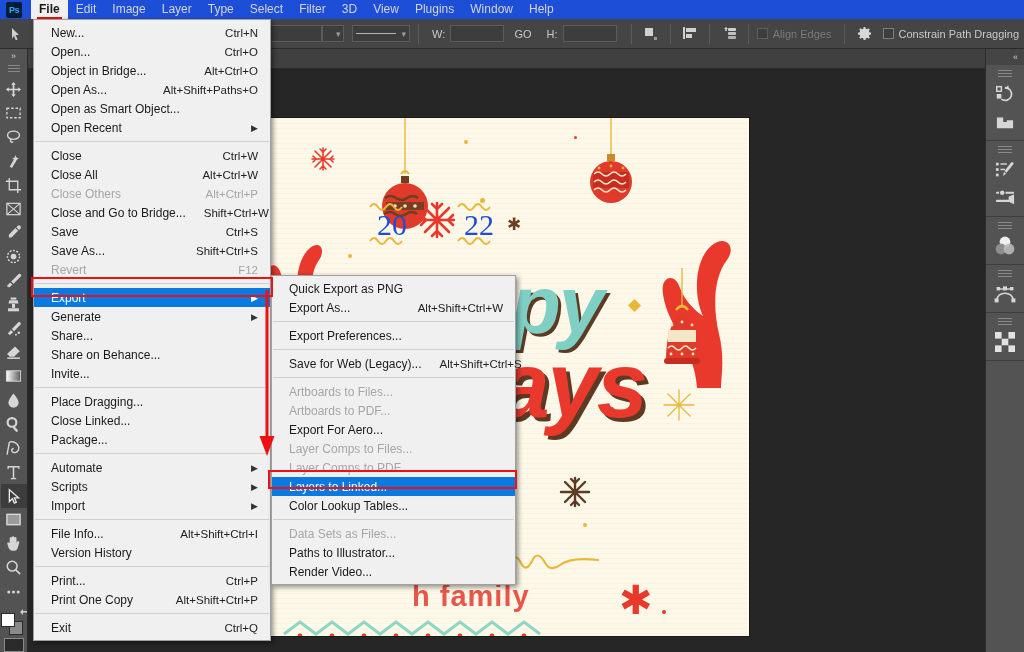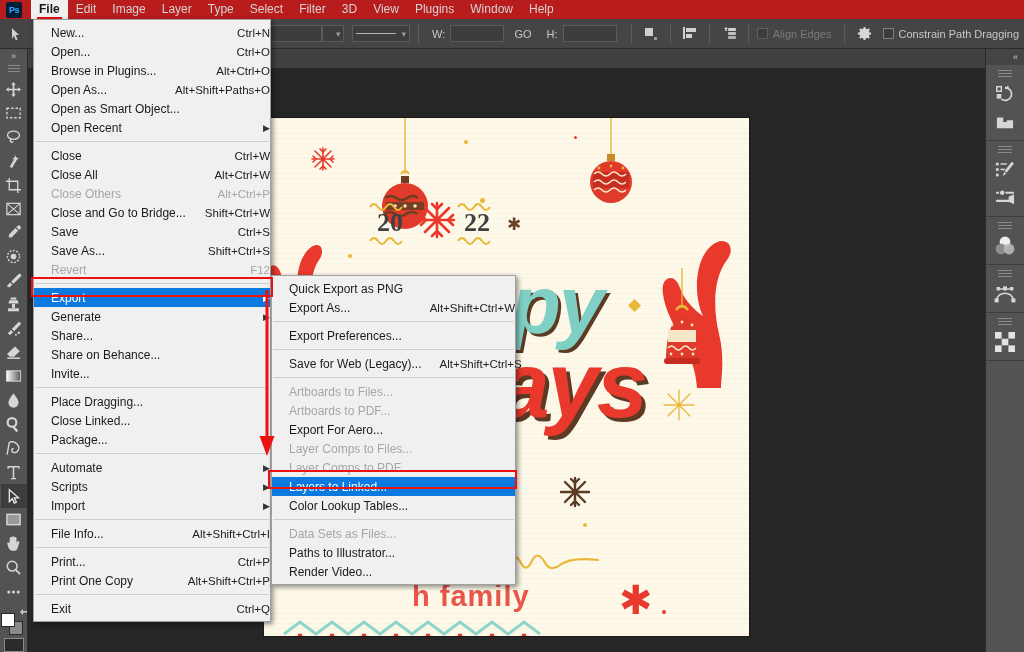--- a/index.html
+++ b/index.html
@@ -7,21 +7,21 @@
     width: 1024px; height: 652px;
     overflow: hidden;
     background: #1e1e1e;
     font-family: "Liberation Sans", sans-serif;
   }
   #app { position: relative; width: 1024px; height: 652px; }
 
   
   .menubar {
     position: absolute; top: 0; left: 0; width: 1024px; height: 19px;
-    background: #b91c1c; display: flex; align-items: center;
+    background: #1d4ed8; display: flex; align-items: center;
   }
   .ps-logo {
     width: 16px; height: 16px; margin-left: 6px; margin-right: 9px;
     background: #001e36; color: #31a8ff; font-size: 9px; font-weight: bold;
     display: flex; align-items: center; justify-content: center;
     border-radius: 2px; letter-spacing: -0.5px;
   }
   .menubar-item {
     font-size: 12px; color: #d4d4d4; padding: 2px 8px; height: 19px;
     line-height: 15px; white-space: nowrap; position: relative;
@@ -145,21 +145,21 @@
     text-shadow: 3px 3px 0 #5c3a24;
   }
   .card-title2 {
     position: absolute; font-family: "Liberation Sans", sans-serif;
     font-weight: bold; font-style: italic; color: #e8392c;
     font-size: 92px; letter-spacing: -2px;
     text-shadow: 4px 4px 0 #5c3a24;
   }
   .card-year {
     position: absolute; font-family: "Liberation Serif", serif;
-    font-weight: bold; font-size: 26px; color: #404040;
+    font-weight: normal; font-size: 30px; color: #1d4ed8;
   }
   .card-from {
     position: absolute; font-family: "Liberation Serif", serif;
     font-size: 13px; color: #5c3a24; letter-spacing: 3px;
   }
   .card-fam {
     position: absolute; font-family: "Liberation Sans", sans-serif;
     font-size: 29px; color: #e8564a; font-weight: bold; letter-spacing: 1px;
   }
 
@@ -167,21 +167,21 @@
   .menu {
     position: absolute; background: #f0f0f0; border: 1px solid #a0a0a0;
     box-shadow: 2px 2px 5px rgba(0,0,0,.45);
     padding: 3px 0; z-index: 50;
     font-family: "Liberation Sans", sans-serif;
   }
   #file-menu { top: 19px; left: 33px; width: 238px; }
   #export-menu { top: 275px; left: 271px; width: 245px; }
   .mi {
     height: 19px; display: flex; align-items: center;
-    padding: 0 0 0 17px; font-size: 12px; color: #1a1a1a;
+    padding: 0 12px 0 17px; font-size: 12px; color: #1a1a1a;
     position: relative; white-space: nowrap;
   }
   .mi .lbl { flex: 0 0 auto; }
   .mi .acc { margin-left: auto; padding-left: 18px; font-size: 11.5px; color: #222; }
   .mi .arr { margin-left: auto; padding-left: 14px; font-size: 9px; color: #333; }
   .mi.disabled { color: #a6a6a6; }
   .mi.disabled .acc, .mi.disabled .arr { color: #a6a6a6; }
   .mi.hl { background: #0a7ae0; color: #fff; }
   .mi.hl .acc, .mi.hl .arr { color: #fff; }
   .msep { height: 1px; background: #cfcfcf; margin: 4px 1px; }
@@ -705,21 +705,21 @@
   <div class="menu" id="file-menu">
       <div class="mi">
         <span class="lbl">New...</span>
         <span class="acc">Ctrl+N</span>
       </div>
       <div class="mi">
         <span class="lbl">Open...</span>
         <span class="acc">Ctrl+O</span>
       </div>
       <div class="mi">
-        <span class="lbl">Browse in Plugins...</span>
+        <span class="lbl">Object in Bridge...</span>
         <span class="acc">Alt+Ctrl+O</span>
       </div>
       <div class="mi">
         <span class="lbl">Open As...</span>
         <span class="acc">Alt+Shift+Paths+O</span>
       </div>
       <div class="mi">
         <span class="lbl">Open as Smart Object...</span>
       </div>
       <div class="mi">
@@ -793,20 +793,23 @@
         <span class="arr">▶</span>
       </div>
       <div class="mi">
         <span class="lbl">Import</span>
         <span class="arr">▶</span>
       </div>
       <div class="msep"></div>
       <div class="mi">
         <span class="lbl">File Info...</span>
         <span class="acc">Alt+Shift+Ctrl+I</span>
+      </div>
+      <div class="mi">
+        <span class="lbl">Version History</span>
       </div>
       <div class="msep"></div>
       <div class="mi">
         <span class="lbl">Print...</span>
         <span class="acc">Ctrl+P</span>
       </div>
       <div class="mi">
         <span class="lbl">Print One Copy</span>
         <span class="acc">Alt+Shift+Ctrl+P</span>
       </div>

